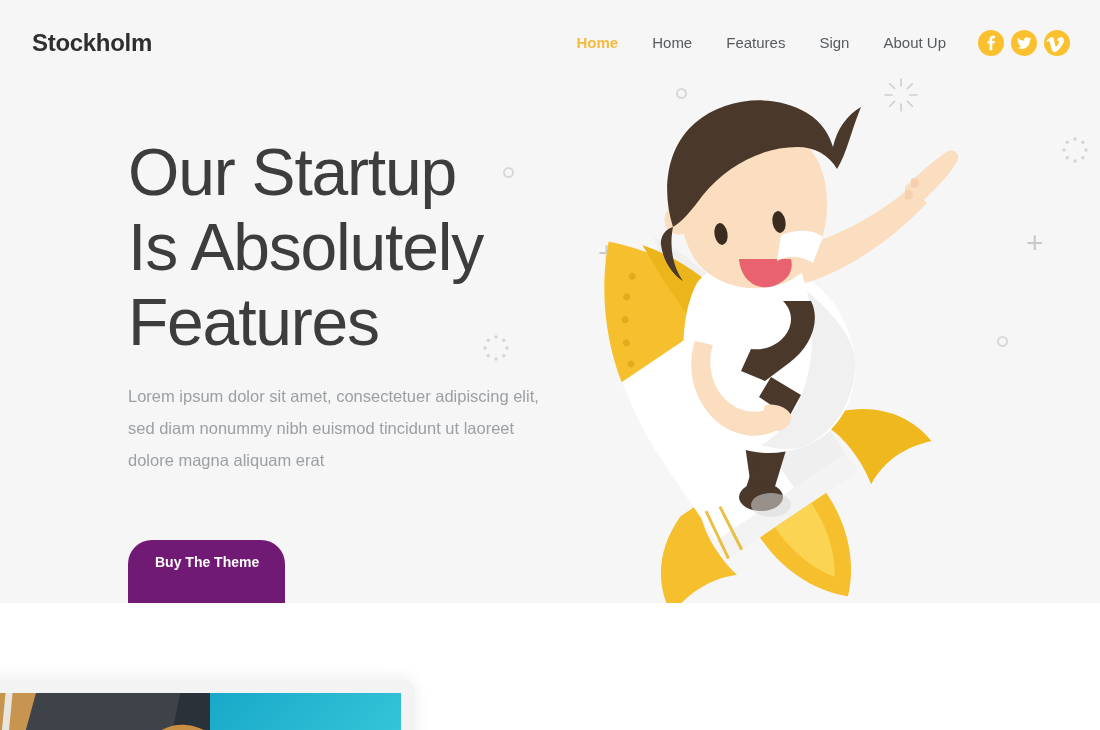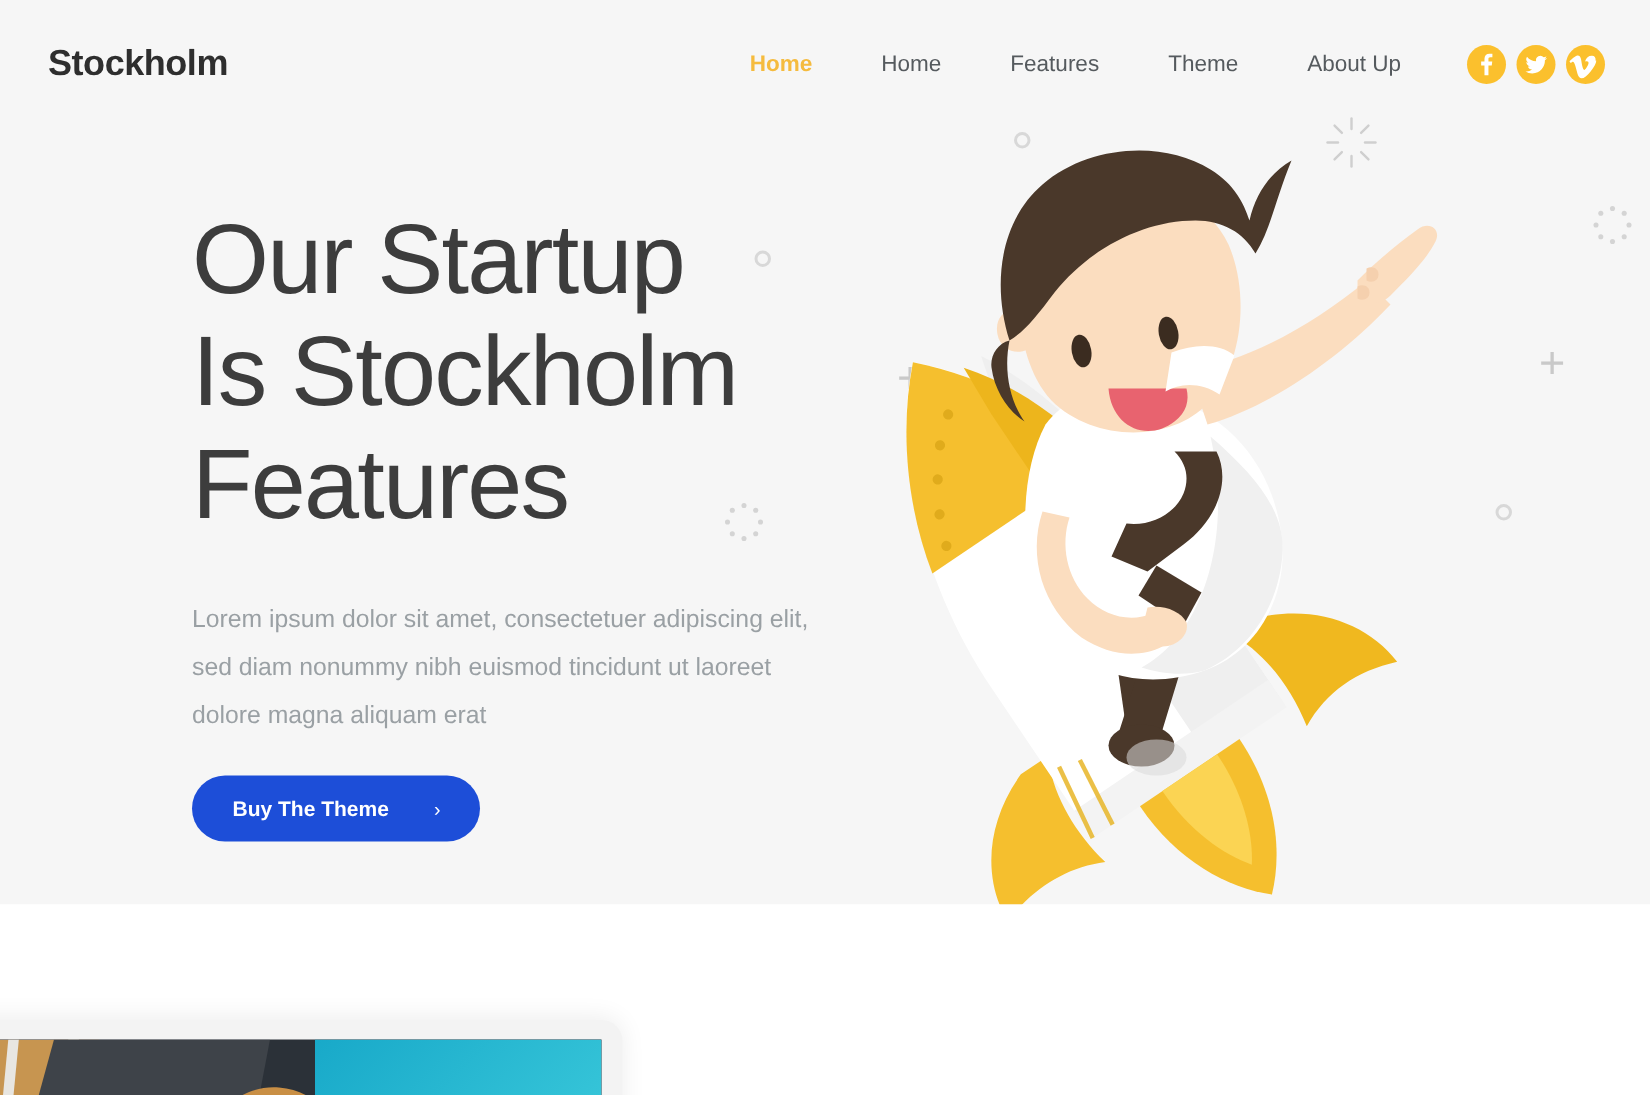--- a/index.html
+++ b/index.html
@@ -27,21 +27,21 @@
     display: flex; align-items: center;
     padding: 0 30px 0 32px;
     z-index: 40;
   }
   .brand {
     font-size: 24px; font-weight: bold; color: #2e2e2e;
     letter-spacing: -0.3px;
   }
   .nav {
     margin-left: auto;
-    display: flex; align-items: center; gap: 12px; justify-content: flex-end;
+    display: flex; align-items: center; gap: 0; justify-content: flex-end;
   }
   .nav-link {
     font-size: 15px; color: #555a5e;
     padding: 0 17px; text-decoration: none;
     white-space: nowrap; cursor: pointer;
   }
   .nav-link.active { color: #f5bb3e; font-weight: bold; }
 
   .social { display: flex; align-items: center; gap: 7px; margin-left: 15px; }
   .social-btn {
@@ -56,33 +56,34 @@
   .hero-copy {
     position: absolute; left: 128px; top: 135px; width: 470px;
     z-index: 20;
   }
   .hero-title {
     font-size: 66px; line-height: 75px;
     font-weight: 400; color: #3d3d3d;
     letter-spacing: -1.2px;
   }
   .hero-sub {
-    margin-top: 37px;
+    margin-top: 20px;
     font-size: 16.5px; line-height: 32px;
     color: #9aa0a4; font-weight: 300; max-width: 420px;
   }
   .cta {
-    margin-top: 24px;
+    margin-top: 64px;
     display: inline-flex; align-items: center; gap: 30px;
-    background: #1d4ed8; color: #ffffff;
+    background: #701a75; color: #ffffff;
     border: none; border-radius: 24px;
     padding: 14px 26px 14px 27px;
     font-size: 14px; font-weight: bold;
     font-family: "Liberation Sans", sans-serif;
     cursor: pointer;
+    flex-direction: column;
   }
   .cta .chev { font-size: 13px; font-weight: normal; }
 
   
   .decor { position: absolute; z-index: 5; pointer-events: none; }
   .ring {
     border: 2px solid #d8d8d8; border-radius: 50%;
     width: 11px; height: 11px;
   }
   .plus { color: #c9c9c9; font-size: 30px; line-height: 1;
@@ -121,21 +122,21 @@
 
   <section class="hero">
 
     <header class="site-header">
       <div class="brand">Stockholm</div>
 
       <nav class="nav">
         <a class="nav-link active">Home</a>
         <a class="nav-link">Home</a>
         <a class="nav-link">Features</a>
-        <a class="nav-link">Theme</a>
+        <a class="nav-link">Sign</a>
         <a class="nav-link">About Up</a>
 
         <div class="social">
           <span class="social-btn">
             <svg width="26" height="26" viewBox="0 0 26 26">
                 <path d="M14.3 20.2v-6.6h2.2l.33-2.57H14.3V9.4c0-.74.2-1.25 1.27-1.25h1.36V5.86a18 18 0 0 0-1.98-.1c-1.96 0-3.3 1.2-3.3 3.4v1.87H9.43v2.57h2.22v6.6z" fill="#fff"></path>
               </svg>
           </span>
           <span class="social-btn">
             <svg width="26" height="26" viewBox="0 0 26 26">
@@ -214,21 +215,21 @@
             <line x1="24.4" y1="24.4" x2="29.3" y2="29.3"></line>
           <line x1="29.3" y1="6.7" x2="24.4" y2="11.6"></line>
             <line x1="11.6" y1="24.4" x2="6.7" y2="29.3"></line>
         </g>
       </svg>
     </span>
 
     <div class="hero-copy">
       <h1 class="hero-title">
         <span>Our Startup</span><br>
-        <span>Is Stockholm</span><br>
+        <span>Is Absolutely</span><br>
         <span>Features</span>
       </h1>
       <p class="hero-sub">Lorem ipsum dolor sit amet, consectetuer adipiscing elit, sed diam nonummy nibh euismod tincidunt ut laoreet dolore magna aliquam erat</p>
       <button class="cta">
         <span>Buy The Theme</span>
         <span class="chev">›</span>
       </button>
     </div>
 
     <div class="illus">

